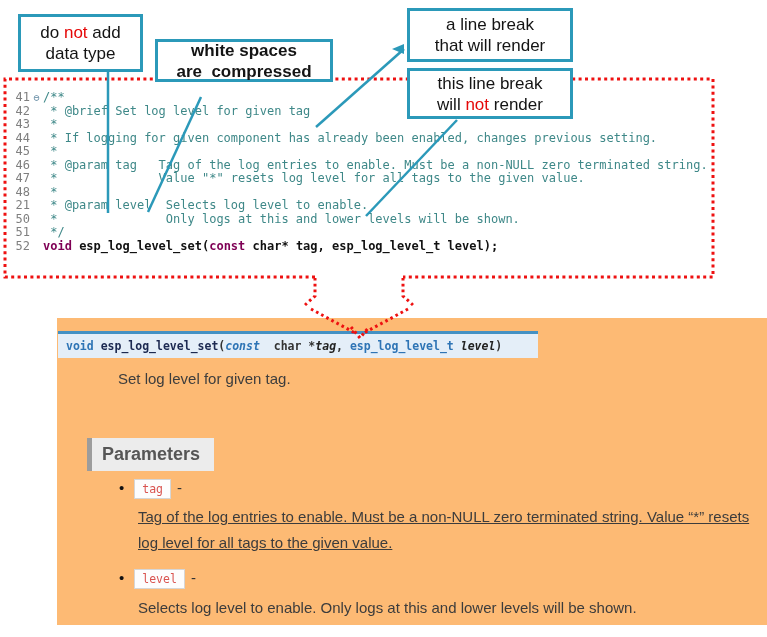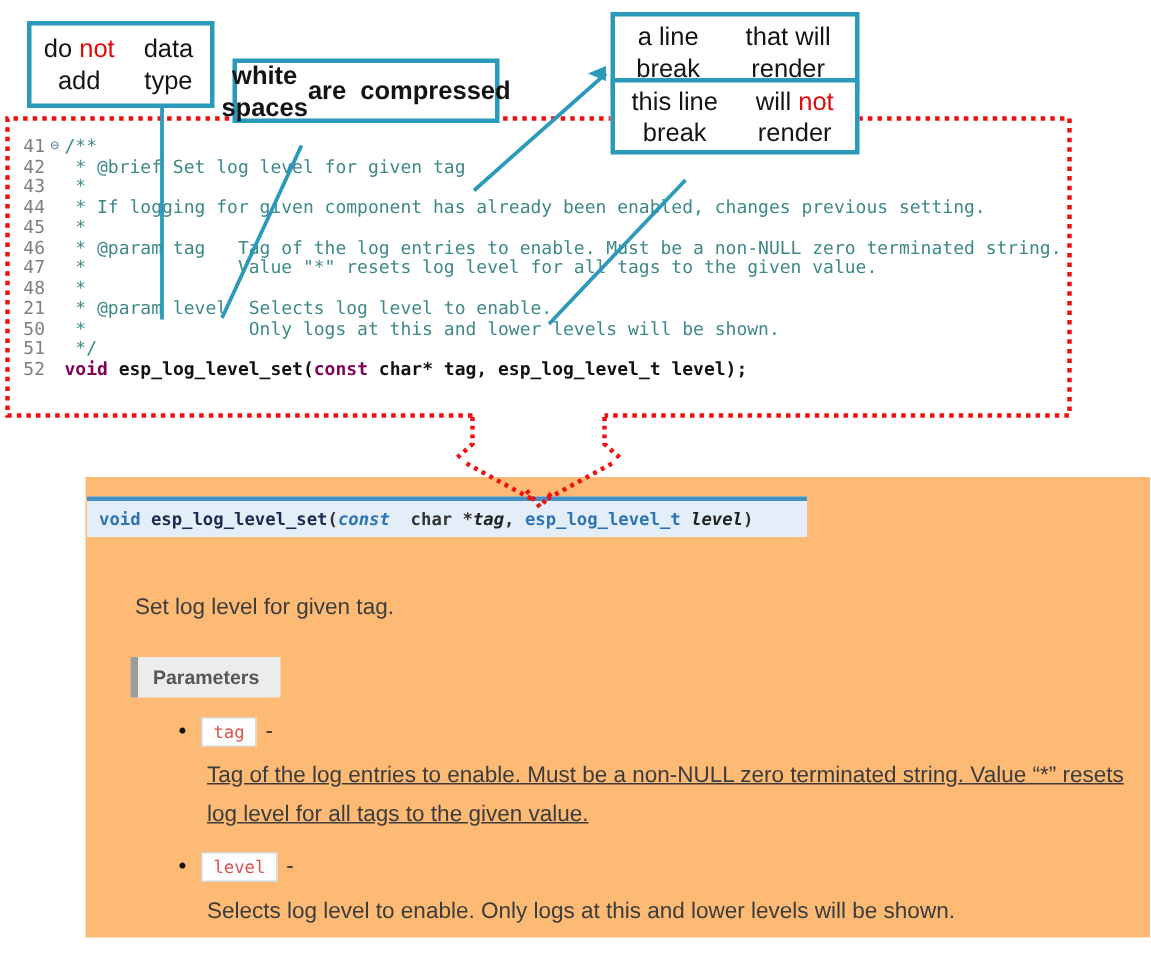--- a/index.html
+++ b/index.html
@@ -15,47 +15,47 @@
   .fold{display:inline-block;width:13px;text-align:center;color:#5f87a0;font-size:10px;}
   .code{white-space:pre;color:#3e8888;}
   .kw{color:#7f0055;font-weight:bold;}
   .declrow .code,.declrow .decl{color:#111;font-weight:bold;white-space:pre;}
 
   
   #anno{position:absolute;left:0;top:0;z-index:2;pointer-events:none;}
 
   
   .callout{position:absolute;z-index:3;background:#ffffff;border:3px solid #2b99b9;
-           display:flex;justify-content:center;align-items:center;
+           display:flex;flex-direction:column;justify-content:center;align-items:center;
            text-align:center;font-size:17px;line-height:21px;color:#141414;}
   .callout .ws{white-space:pre;}
   .em-red{color:#e50808;}
   #callout-1{left:18px;top:14px;width:119px;height:52px;}
   #callout-2{left:155px;top:39px;width:172px;height:37px;font-weight:bold;}
   #callout-3{left:407px;top:8px;width:160px;height:48px;}
-  #callout-4{left:407px;top:52px;width:160px;height:45px;}
+  #callout-4{left:407px;top:68px;width:160px;height:45px;}
 
   
   #docpanel{position:absolute;left:57px;top:318px;width:710px;height:307px;
             background:#fdba74;z-index:0;color:#3c3c3c;}
   #sigbox{position:absolute;left:1px;top:13px;width:472px;height:24px;
           background:#e4eef8;border-top:3px solid #4491c4;
           font-family:"DejaVu Sans Mono","Liberation Mono",monospace;
           font-size:11.5px;line-height:24px;padding-left:8px;white-space:pre;font-weight:600;}
   .s-kw{color:#2e74b5;}
   .s-kwi{color:#2e74b5;font-style:italic;}
   .s-fn{color:#1c2951;font-weight:bold;}
   .s-plain{color:#333333;}
   .s-arg{color:#222222;font-style:italic;}
   .docp{position:absolute;left:33px;font-size:15px;color:#3d3d3d;}
-  #brief{top:63px;}
+  #brief{top:37px;margin-left:28px;}
   #detail{top:84px;}
   #params-heading{position:absolute;left:30px;top:120px;background:#ececec;
                   border-left:5px solid #9c9c9c;padding:6px 14px 6px 10px;
-                  font-size:13px;font-weight:bold;color:#565656;}
+                  font-size:18px;font-weight:bold;color:#565656;}
   .bullet-row{position:absolute;left:62px;font-size:15px;color:#222;}
   #bullet-1{top:161px;} #bullet-2{top:251px;}
   .bullet{margin-right:10px;color:#111;}
   .chip{background:#fdfdfd;border:1px solid #d6d6d6;color:#d9534f;
         font-family:"DejaVu Sans Mono","Liberation Mono",monospace;
         font-size:11.5px;padding:2px 7px;}
   .dash{margin-left:6px;color:#333;}
   .pdesc{position:absolute;left:81px;font-size:15px;line-height:26px;color:#3c3c3c;}
   #desc-1{top:186px;width:620px;text-decoration:underline;}
   #desc-2{top:277px;width:630px;}

